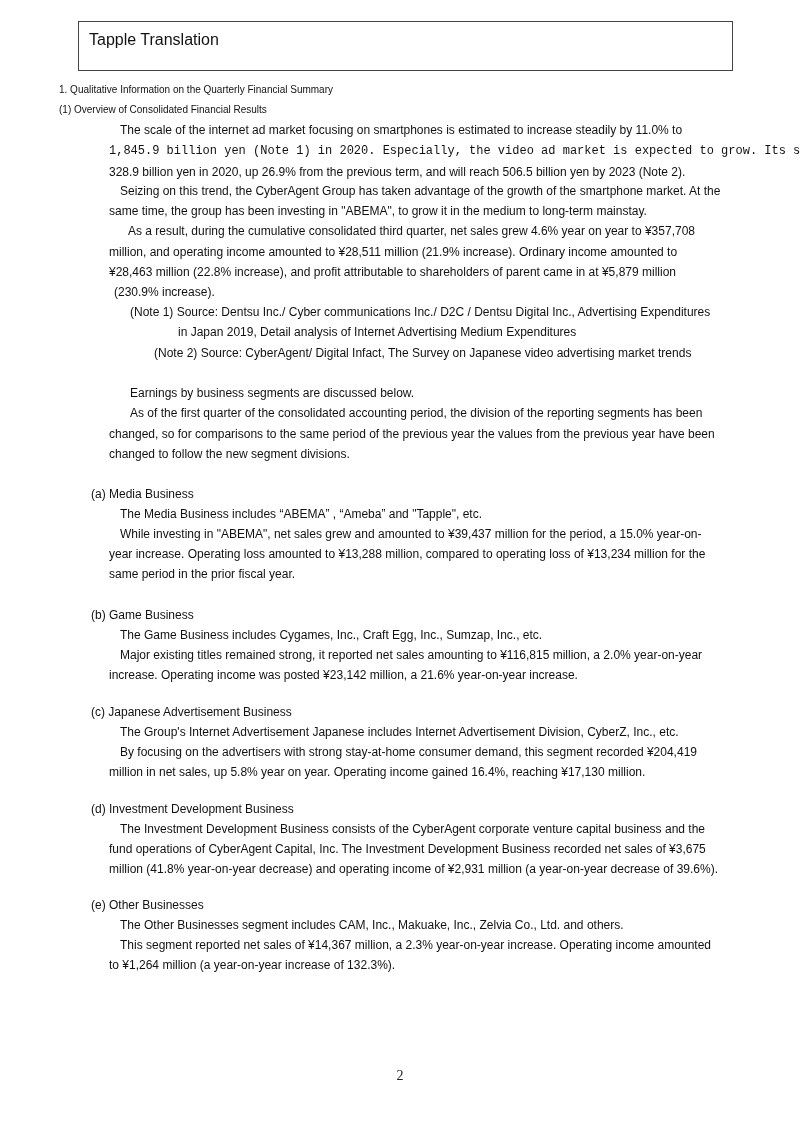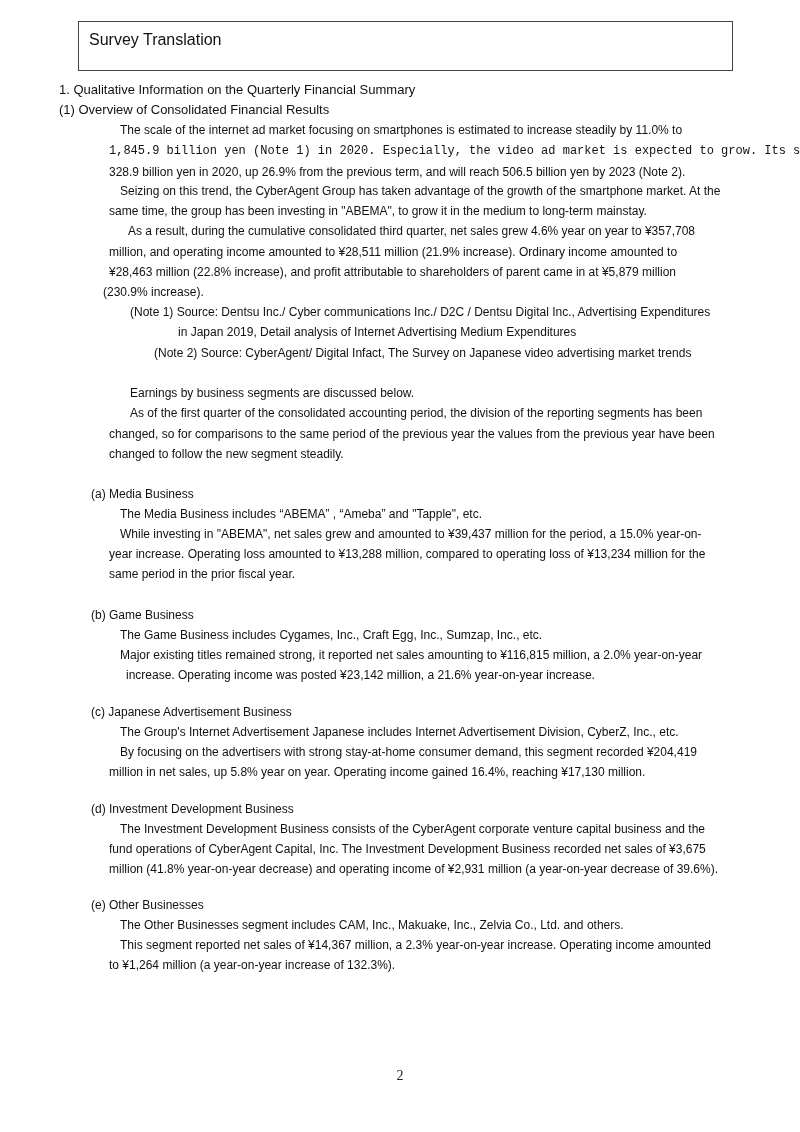--- a/index.html
+++ b/index.html
@@ -3,61 +3,61 @@
 <meta charset="utf-8">
 <style>
   html, body { margin: 0; padding: 0; background: #ffffff; }
   body { width: 800px; height: 1132px; position: relative; overflow: hidden;
          font-family: "Liberation Sans", sans-serif; color: #111; }
   .box { position: absolute; left: 78px; top: 21px; width: 655px; height: 50px;
          border: 1px solid #444; box-sizing: border-box; }
   .box-title { position: absolute; left: 10px; top: 9px; font-size: 16px; color: #111; white-space: nowrap; }
   .box-sub { position: absolute; left: 10px; top: 37px; font-size: 9.5px; color: #222; white-space: nowrap; height: 11px; overflow: hidden; line-height: 12px; }
   .ln { position: absolute; white-space: nowrap; font-size: 12px; line-height: 14px; color: #111; }
-  .h1 { font-size: 13px; line-height: 16px; }
+  .h1 { font-size: 10px; line-height: 16px; }
   .pg { position: absolute; left: 0; width: 800px; text-align: center; top: 1068px;
         font-family: "Liberation Serif", serif; font-size: 14px; color: #222; }
 </style>
 </head>
 <body>
 
 <div class="box">
-  <div class="box-title">Survey Translation</div>
+  <div class="box-title">Tapple Translation</div>
 </div>
 
 <div class="ln h1" style="left:59px; top:82px;">1. Qualitative Information on the Quarterly Financial Summary</div>
 <div class="ln h1" style="left:59px; top:102px;">(1) Overview of Consolidated Financial Results</div>
 
 <div class="ln" style="left:120px; top:123px;">The scale of the internet ad market focusing on smartphones is estimated to increase steadily by 11.0% to</div>
 <div class="ln" style="left:109px; top:144px;font-family:Liberation Mono, monospace;">1,845.9 billion yen (Note 1) in 2020. Especially, the video ad market is expected to grow. Its scale is estimated to be</div>
 <div class="ln" style="left:109px; top:165px;">328.9 billion yen in 2020, up 26.9% from the previous term, and will reach 506.5 billion yen by 2023 (Note 2).</div>
 <div class="ln" style="left:120px; top:184px;">Seizing on this trend, the CyberAgent Group has taken advantage of the growth of the smartphone market. At the</div>
 <div class="ln" style="left:109px; top:204px;">same time, the group has been investing in "ABEMA", to grow it in the medium to long-term mainstay.</div>
 <div class="ln" style="left:128px; top:224px;">As a result, during the cumulative consolidated third quarter, net sales grew 4.6% year on year to ¥357,708</div>
 <div class="ln" style="left:109px; top:245px;">million, and operating income amounted to ¥28,511 million (21.9% increase). Ordinary income amounted to</div>
 <div class="ln" style="left:109px; top:265px;">¥28,463 million (22.8% increase), and profit attributable to shareholders of parent came in at ¥5,879 million</div>
-<div class="ln" style="left:103px; top:285px;text-align:right;">(230.9% increase).</div>
+<div class="ln" style="left:114px; top:285px;text-align:right;">(230.9% increase).</div>
 <div class="ln" style="left:130px; top:305px;">(Note 1) Source: Dentsu Inc./ Cyber communications Inc./ D2C / Dentsu Digital Inc., Advertising Expenditures</div>
 <div class="ln" style="left:178px; top:325px;">in Japan 2019, Detail analysis of Internet Advertising Medium Expenditures</div>
 <div class="ln" style="left:130px; top:346px;margin-left:24px;">(Note 2) Source: CyberAgent/ Digital Infact, The Survey on Japanese video advertising market trends</div>
 <div class="ln" style="left:130px; top:386px;">Earnings by business segments are discussed below.</div>
 <div class="ln" style="left:130px; top:406px;">As of the first quarter of the consolidated accounting period, the division of the reporting segments has been</div>
 <div class="ln" style="left:109px; top:427px;">changed, so for comparisons to the same period of the previous year the values from the previous year have  been</div>
-<div class="ln" style="left:109px; top:447px;">changed to follow the new segment steadily.</div>
+<div class="ln" style="left:109px; top:447px;">changed to follow the new segment divisions.</div>
 
 <div class="ln" style="left:91px; top:487px;">(a) Media Business</div>
 <div class="ln" style="left:120px; top:507px;">The Media Business includes  “ABEMA” ,  “Ameba”  and "Tapple",   etc.</div>
 <div class="ln" style="left:120px; top:527px;">While investing in "ABEMA", net sales grew and amounted to ¥39,437 million for the period, a 15.0% year-on-</div>
 <div class="ln" style="left:109px; top:547px;">year increase. Operating loss amounted to ¥13,288 million, compared to operating loss of ¥13,234 million for the</div>
 <div class="ln" style="left:109px; top:567px;">same period in the prior fiscal year.</div>
 
 <div class="ln" style="left:91px; top:608px;">(b) Game Business</div>
 <div class="ln" style="left:120px; top:628px;">The Game Business includes Cygames, Inc., Craft Egg, Inc., Sumzap, Inc., etc.</div>
 <div class="ln" style="left:120px; top:648px;">Major existing titles remained strong, it reported net sales amounting to ¥116,815 million, a 2.0% year-on-year</div>
-<div class="ln" style="left:126px; top:668px;">increase. Operating income was posted ¥23,142 million, a 21.6% year-on-year increase.</div>
+<div class="ln" style="left:109px; top:668px;">increase. Operating income was posted ¥23,142 million, a 21.6% year-on-year increase.</div>
 
 <div class="ln" style="left:91px; top:705px;">(c) Japanese Advertisement Business</div>
 <div class="ln" style="left:120px; top:725px;">The Group's Internet Advertisement Japanese includes Internet Advertisement Division, CyberZ, Inc., etc.</div>
 <div class="ln" style="left:120px; top:745px;">By focusing on the advertisers with strong stay-at-home consumer demand, this segment recorded ¥204,419</div>
 <div class="ln" style="left:109px; top:765px;">million in net sales, up 5.8% year on year. Operating income gained 16.4%, reaching ¥17,130 million.</div>
 
 <div class="ln" style="left:91px; top:802px;">(d) Investment Development Business</div>
 <div class="ln" style="left:120px; top:822px;">The Investment Development Business consists of the CyberAgent corporate venture capital business and the</div>
 <div class="ln" style="left:109px; top:842px;">fund operations of CyberAgent Capital, Inc. The Investment Development Business recorded net sales of ¥3,675</div>
 <div class="ln" style="left:109px; top:862px;">million (41.8% year-on-year decrease) and operating income of ¥2,931 million (a year-on-year decrease of 39.6%).</div>

